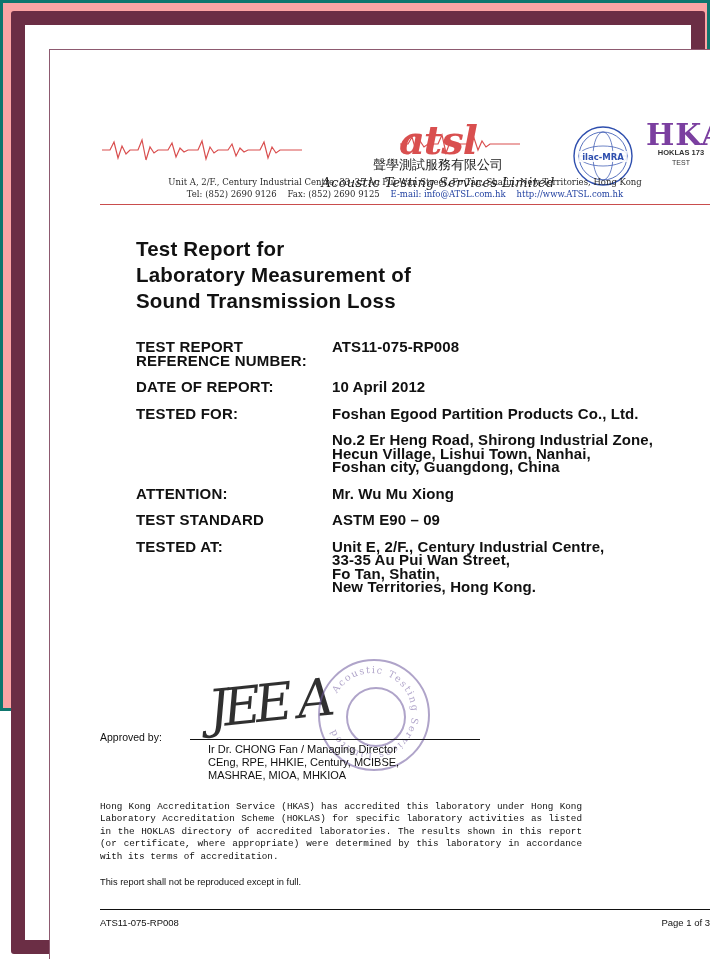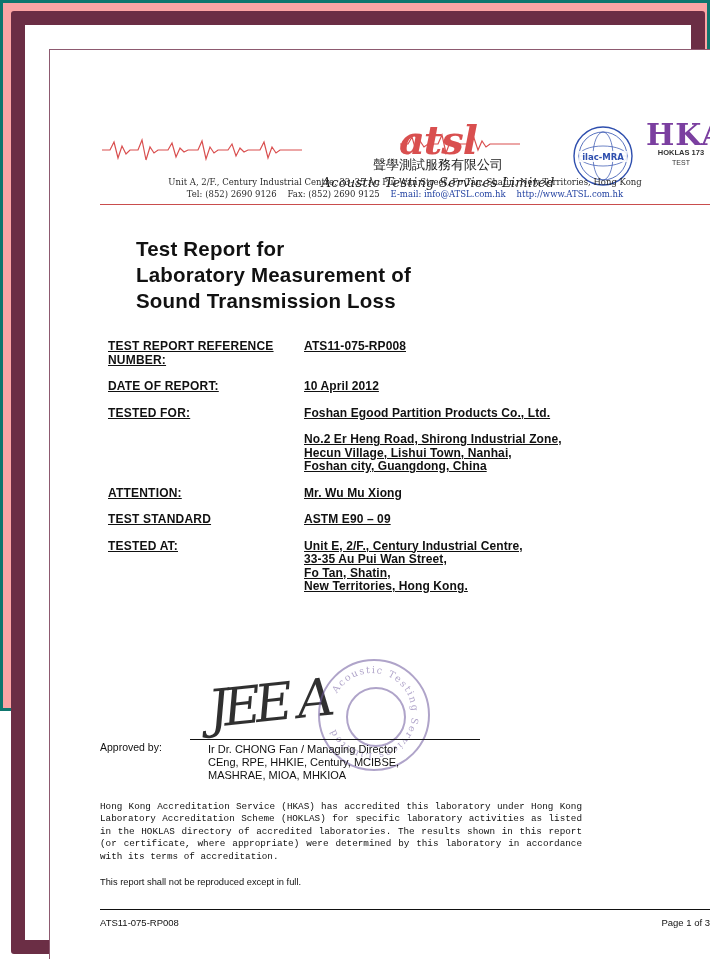--- a/index.html
+++ b/index.html
@@ -157,26 +157,25 @@
     margin: 36px 0 0 56px;
     font-size: 20.5px;
     font-weight: bold;
     color: #111;
     line-height: 26px;
     letter-spacing: .2px;
   }
 
   
   .fields {
-    margin: 26px 0 0 28px;
+    margin: 26px 0 0 56px;
     width: 530px;
     border-collapse: collapse;
-    font-size: 12px;
-    color: #111;
-    text-decoration: underline;
+    font-size: 15px;
+    color: #111;
   }
   .fields td {
     vertical-align: top;
     padding: 0 0 13px 0;
     line-height: 13.5px;
   }
   .fields td.label {
     width: 196px;
     font-weight: bold;
     letter-spacing: .2px;
@@ -193,21 +192,21 @@
 
   
   .sig-area {
     position: relative;
     margin: 48px 0 0 0;
     height: 120px;
   }
   .approved {
     position: absolute;
     left: 20px;
-    top: 86px;
+    top: 76px;
     font-size: 10.5px;
     color: #111;
   }
   .sig-line {
     position: absolute;
     left: 110px;
     top: 84px;
     width: 290px;
     height: 1px;
     background: #111;

